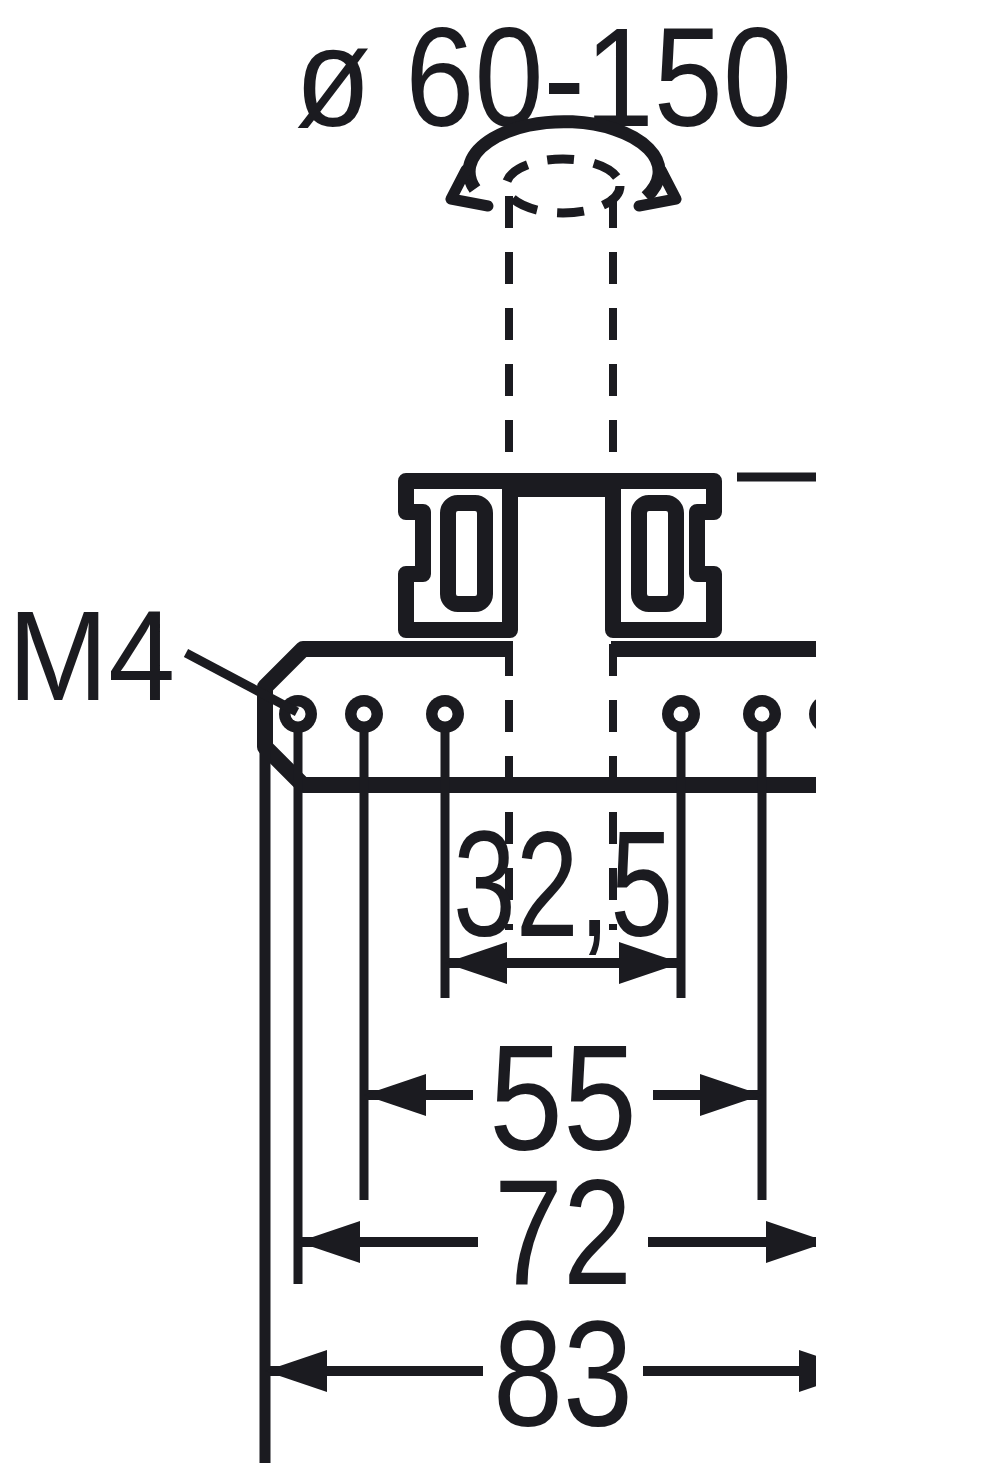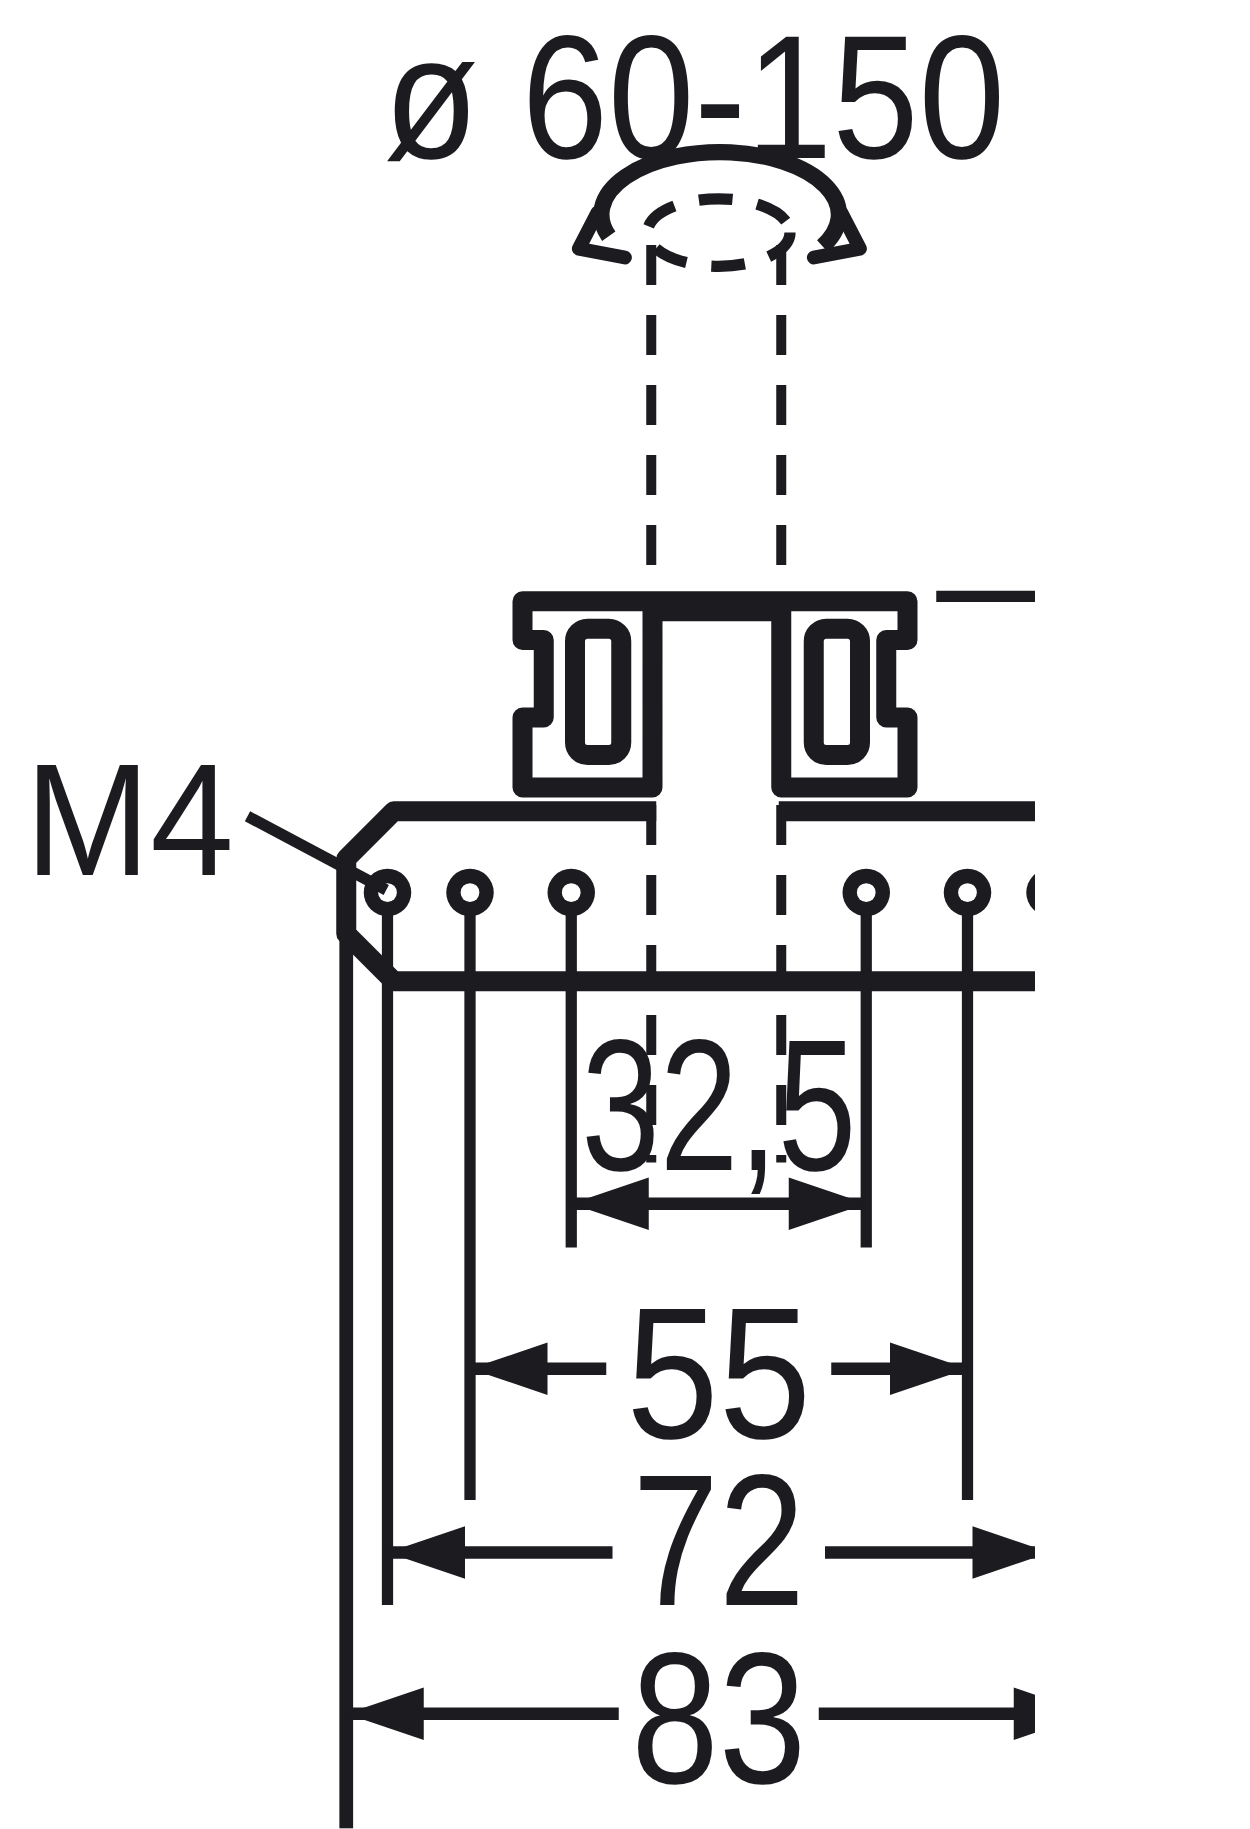--- a/index.html
+++ b/index.html
@@ -6,21 +6,20 @@
     margin: 0;
     padding: 0;
     background: #ffffff;
   }
   .canvas {
     position: relative;
     width: 816px;
     height: 1463px;
     background: #ffffff;
     overflow: hidden;
-    margin-left: 12px;
   }
   svg {
     display: block;
   }
   text {
     font-family: "Liberation Sans", "DejaVu Sans", sans-serif;
     fill: #1b1b20;
   }
   .dim-text {
     font-size: 150px;

